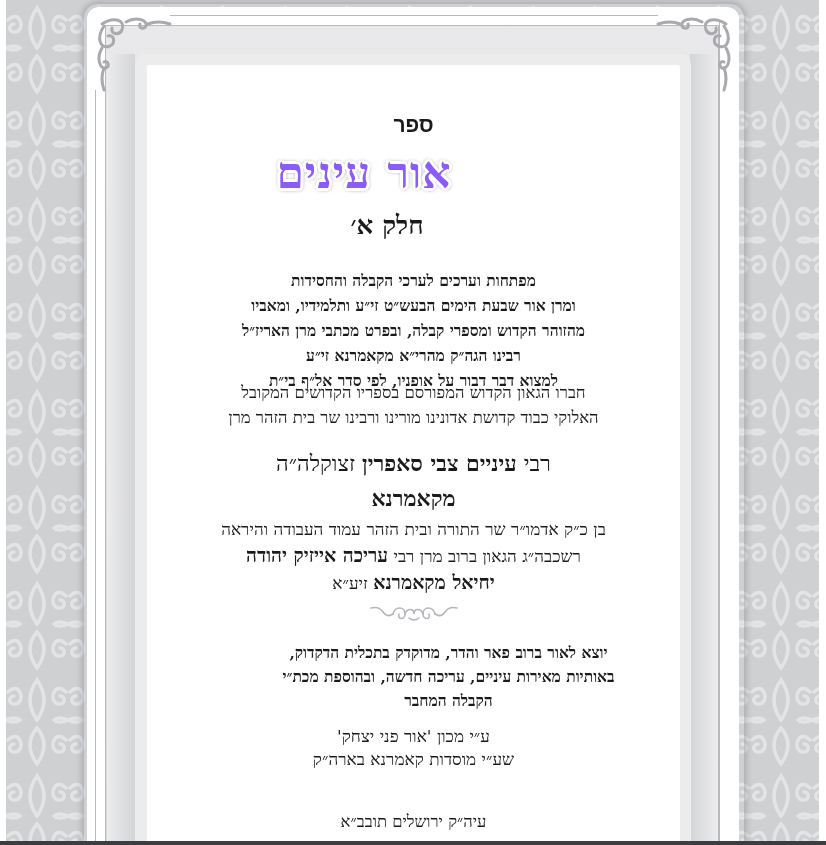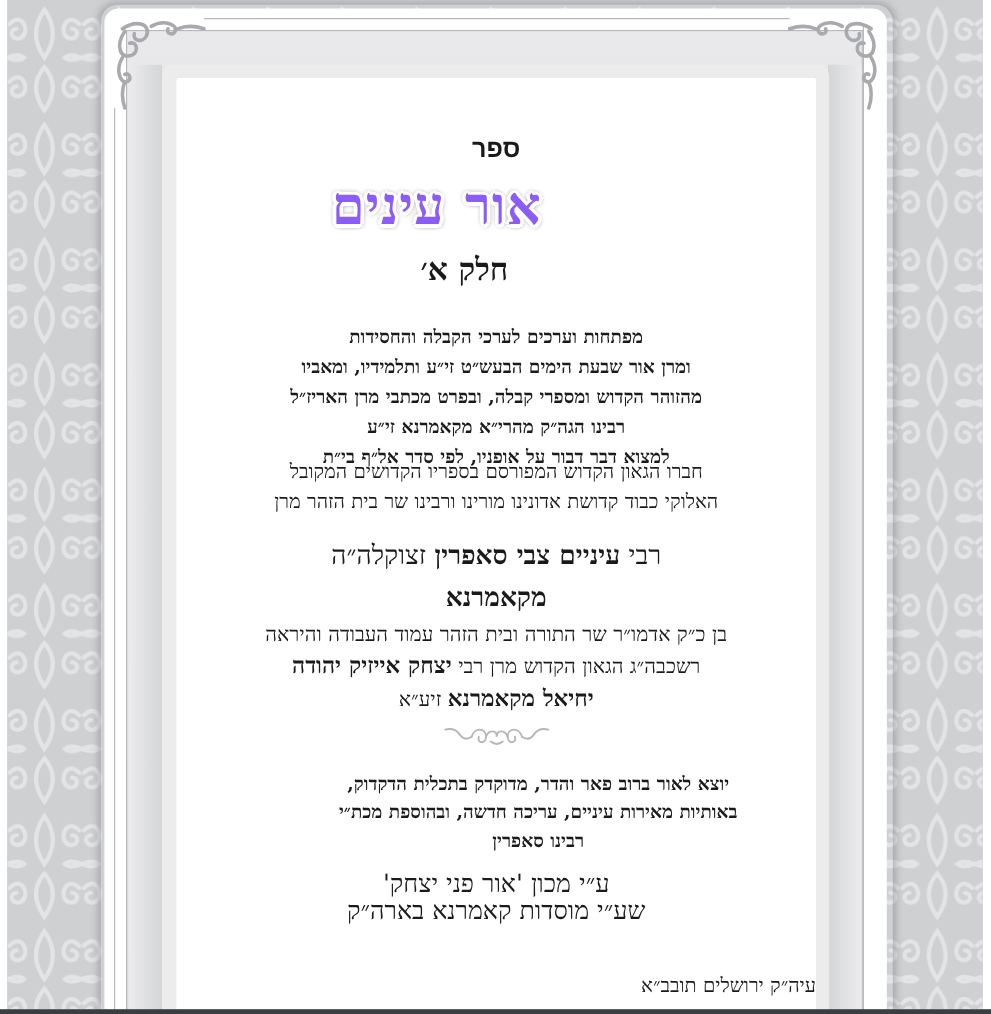--- a/index.html
+++ b/index.html
@@ -195,27 +195,26 @@
   }
   .published {
     top: 576px;
     font-size: 15.5px;
     font-weight: bold;
     line-height: 24px;
     margin-left: 35px;
   }
   .publisher {
     top: 660px;
-    font-size: 21px;
+    font-size: 17px;
     line-height: 23px;
   }
   .place {
     top: 747px;
     font-size: 16.5px;
-    text-align: right;
   }
   .line { display: block; }
 </style>
 </head>
 <body>
 
 <div class="bg">
   <svg width="813" height="841" xmlns="http://www.w3.org/2000/svg">
     <defs>
       <pattern id="damask" x="0" y="0" width="62" height="96" patternUnits="userSpaceOnUse">
@@ -292,22 +291,22 @@
       <span>רבי</span>
       <b>עיניים צבי סאפרין</b>
       <span>זצוקלה״ה</span>
     </span>
     <b class="line">מקאמרנא</b>
   </div>
 
   <div class="block father">
     <span class="line">בן כ״ק אדמו״ר שר התורה ובית הזהר עמוד העבודה והיראה</span>
     <span class="line">
-      <span>רשכבה״ג הגאון הקדוש מרן רבי</span>
-      <b>יצחק אייזיק יהודה</b>
+      <span>רשכבה״ג הגאון ברוב מרן רבי</span>
+      <b>עריכה אייזיק יהודה</b>
     </span>
     <span class="line">
       <b>יחיאל מקאמרנא</b>
       <span>זיע״א</span>
     </span>
   </div>
 
   <svg class="ornament" viewBox="0 0 90 22" xmlns="http://www.w3.org/2000/svg">
     <g fill="none" stroke="#b5b6ba" stroke-width="1.6" stroke-linecap="round">
       <path d="M2 6 Q10 4 14 10 Q18 16 24 12"></path>
@@ -315,21 +314,21 @@
       <path d="M24 12 C26 4 36 4 36 12 C36 18 28 18 30 12"></path>
       <path d="M66 12 C64 4 54 4 54 12 C54 18 62 18 60 12"></path>
       <path d="M36 12 C38 6 45 6 45 12 C45 6 52 6 54 12"></path>
       <path d="M40 16 Q45 20 50 16"></path>
     </g>
   </svg>
 
   <div class="block published">
     <span class="line">יוצא לאור ברוב פאר והדר, מדוקדק בתכלית הדקדוק,</span>
     <span class="line">באותיות מאירות עיניים, עריכה חדשה, ובהוספת מכת״י</span>
-    <span class="line">רבינו סאפרין</span>
+    <span class="line">הקבלה המחבר</span>
   </div>
 
   <div class="block publisher">
     <span class="line">ע״י מכון 'אור פני יצחק'</span>
     <span class="line">שע״י מוסדות קאמרנא בארה״ק</span>
   </div>
 
   <div class="block place">עיה״ק ירושלים תובב״א</div>
 </div>
 

